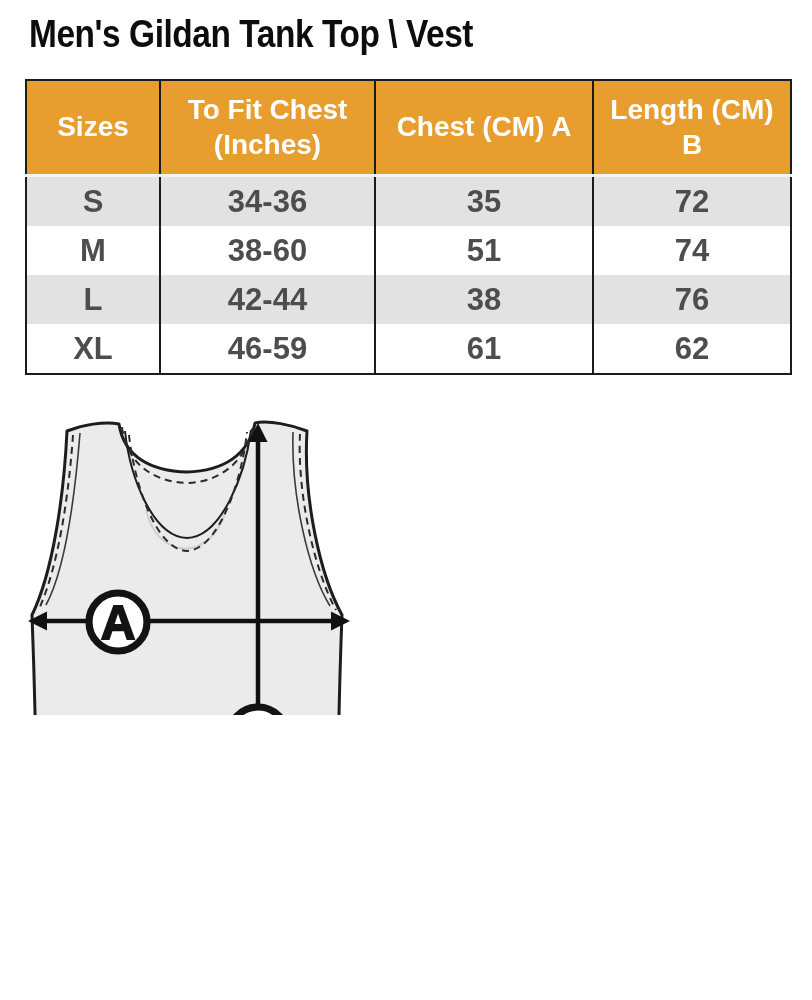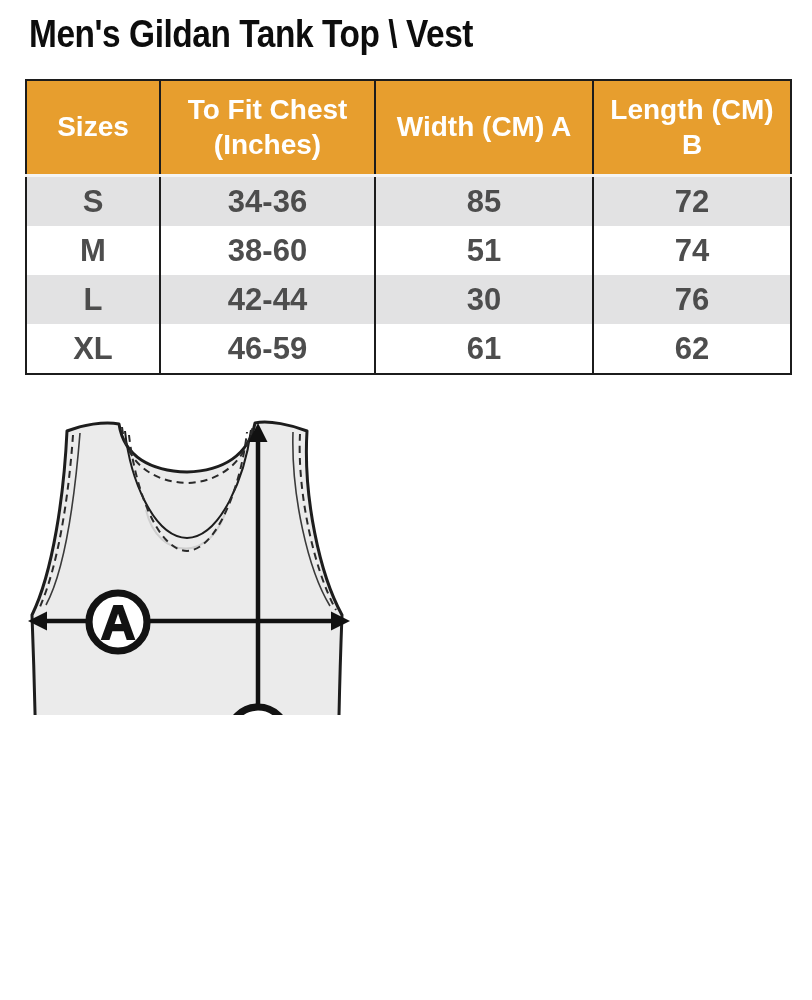--- a/index.html
+++ b/index.html
@@ -59,41 +59,41 @@
     <colgroup>
       <col style="width:134px">
         <col style="width:215px">
         <col style="width:218px">
         <col style="width:198px">
     </colgroup>
     <thead>
       <tr>
         <th>Sizes</th>
         <th>To Fit Chest (Inches)</th>
-        <th>Width (CM) A</th>
+        <th>Chest (CM) A</th>
         <th>Length (CM) B</th>
       </tr>
     </thead>
     <tbody>
       <tr>
         <td>S</td>
         <td>34-36</td>
-        <td>85</td>
+        <td>35</td>
         <td>72</td>
       </tr>
       <tr>
         <td>M</td>
         <td>38-60</td>
         <td>51</td>
         <td>74</td>
       </tr>
       <tr>
         <td>L</td>
         <td>42-44</td>
-        <td>30</td>
+        <td>38</td>
         <td>76</td>
       </tr>
       <tr>
         <td>XL</td>
         <td>46-59</td>
         <td>61</td>
         <td>62</td>
       </tr>
     </tbody>
   </table>

